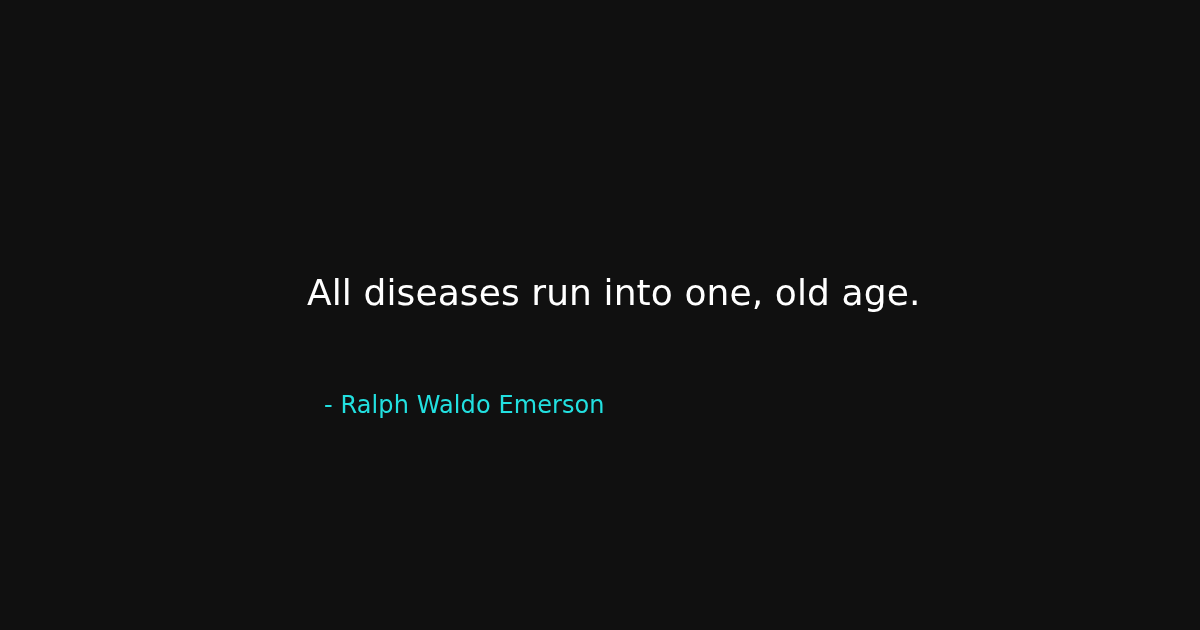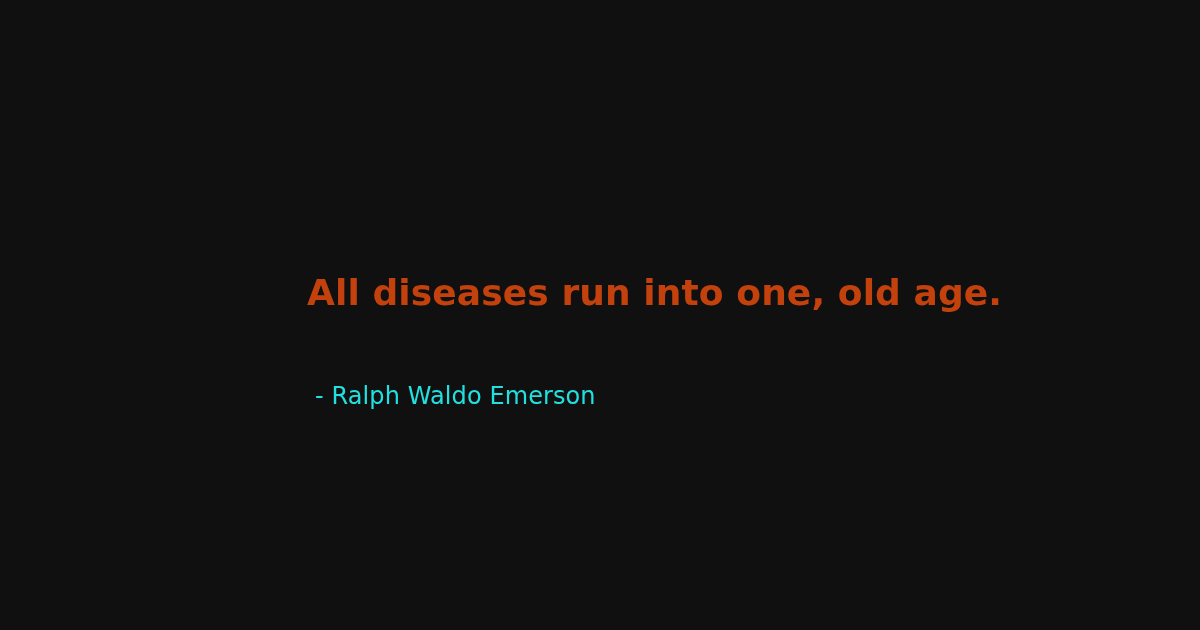--- a/index.html
+++ b/index.html
@@ -30,28 +30,28 @@
     top: 270px;
     width: 820px;
     text-align: left;
   }
 
   .quote-text {
     margin: 0;
     font-family: "DejaVu Sans", sans-serif;
     font-size: 36px;
     line-height: 46px;
-    font-weight: 700;
-    color: #c2410c;
+    font-weight: 400;
+    color: #ffffff;
     letter-spacing: 0.1px;
     white-space: nowrap;
   }
 
   .quote-attribution {
-    margin: 8px;
+    margin: 17px;
     padding-top: 57px;
     font-family: "DejaVu Sans", sans-serif;
     font-size: 24px;
     line-height: 30px;
     font-weight: 400;
     color: #22E0E0;
     letter-spacing: 0.1px;
     white-space: nowrap;
   }
 </style>

